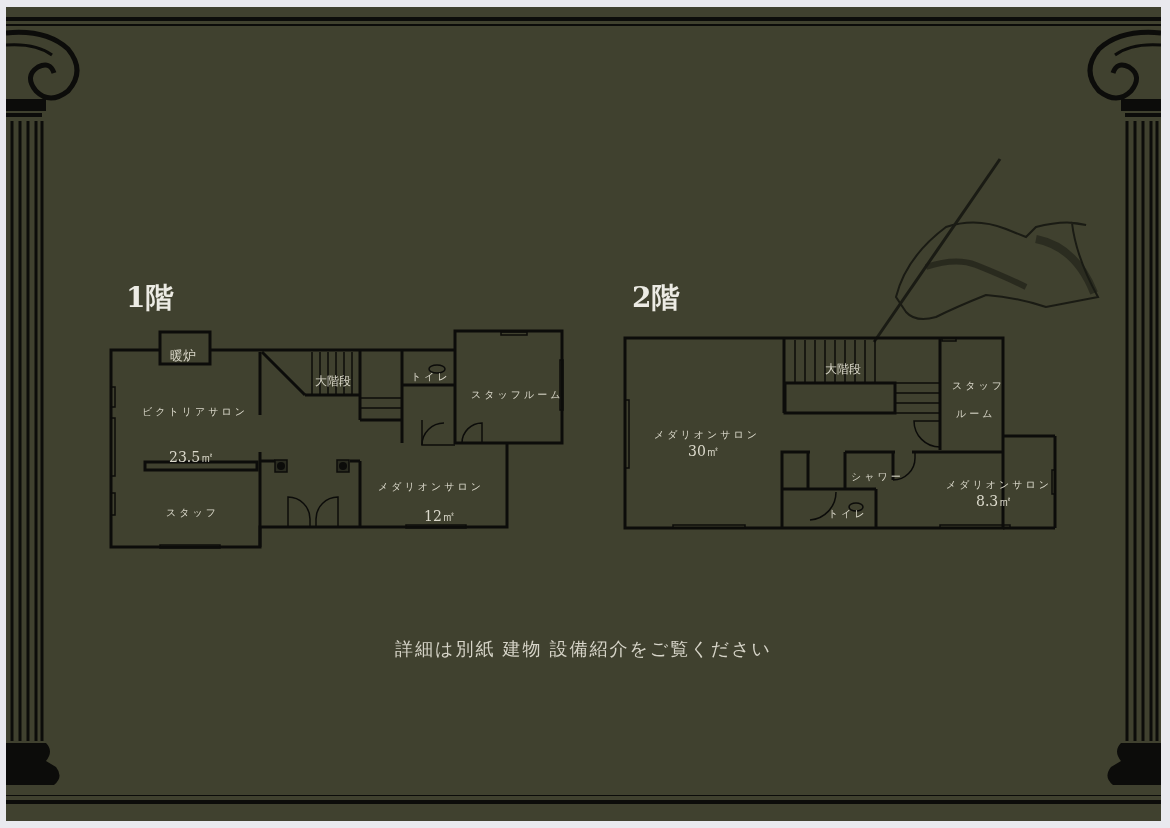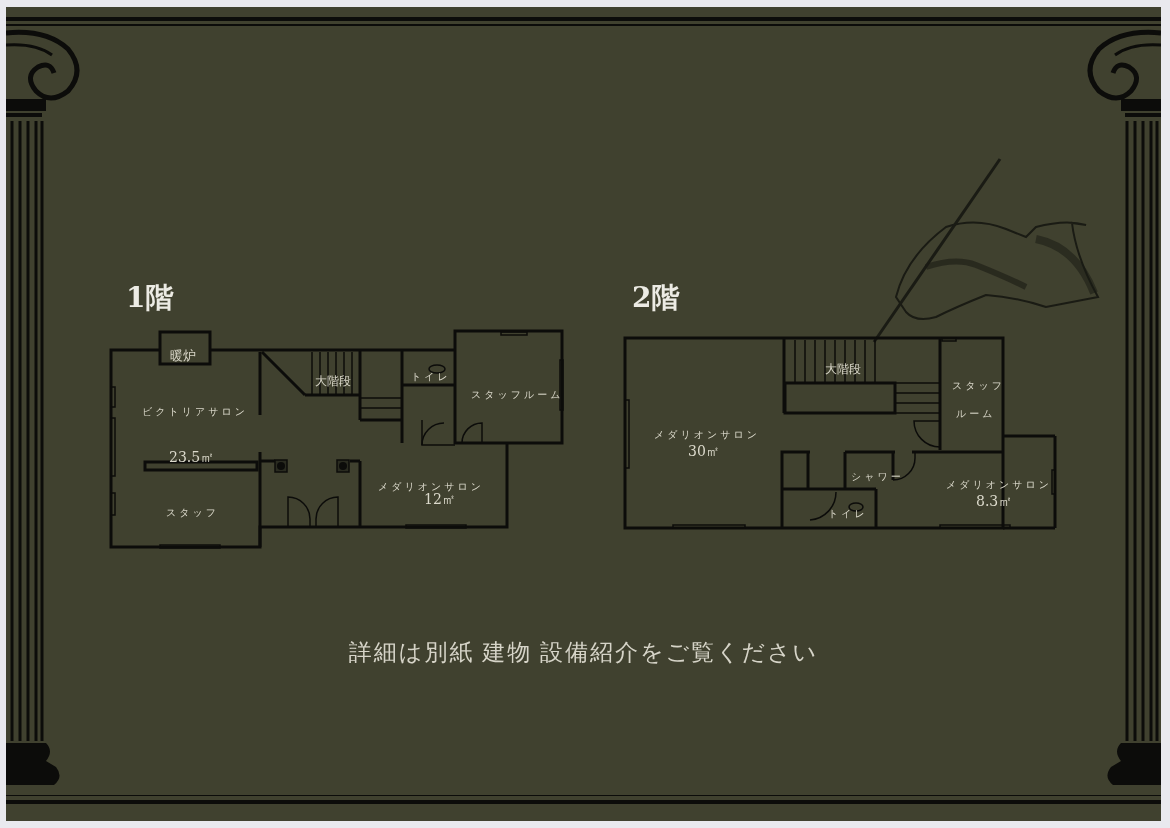--- a/index.html
+++ b/index.html
@@ -5,21 +5,21 @@
   html, body { margin:0; padding:0; }
   body { width:1170px; height:828px; background:#e9e9ee; position:relative; overflow:hidden; font-family:"DejaVu Serif", serif; }
   .page { position:absolute; left:6px; top:7px; width:1155px; height:814px; background:#40412f; overflow:hidden; }
   .rule { position:absolute; left:0; right:0; background:#0c0c0a; }
   .title { position:absolute; left:0; right:0; top:100px; text-align:center; color:#ecebe4; font-size:58px; letter-spacing:8px; font-weight:bold; font-family:"DejaVu Sans", sans-serif; }
   .floor-label { position:absolute; color:#ecebe4; font-size:28px; font-weight:bold; font-family:"DejaVu Serif", serif; }
   svg.plan { position:absolute; left:0; top:0; }
   .room-text { position:absolute; color:#d9d7c9; font-size:10px; letter-spacing:3px; text-align:center; white-space:nowrap; font-family:Liberation Mono, monospace; }
   .room-area { position:absolute; color:#dcdacc; font-size:14px; text-align:center; white-space:nowrap; font-family:"DejaVu Serif", serif; }
   .stair-text { position:absolute; color:#d9d7c9; font-size:12px; white-space:nowrap; font-family:Liberation Sans, sans-serif; }
-  .note { position:absolute; left:0; right:0; top:630px; text-align:center; color:#d6d4c8; font-size:23px; letter-spacing:2px; font-family:Liberation Serif, serif; }
+  .note { position:absolute; left:0; right:0; top:630px; text-align:center; color:#d6d4c8; font-size:18px; letter-spacing:2px; font-family:Liberation Sans, sans-serif; }
   .column { position:absolute; }
 </style>
 </head>
 <body>
 
 <div class="page">
 
   <div class="rule" style="top:10px;height:4px;"></div>
   <div class="rule" style="top:17px;height:2px;"></div>
   <div class="rule" style="top:793px;height:4px;"></div>
@@ -177,21 +177,21 @@
   </svg>
 
   <div class="stair-text" style="left:164px;top:340px;font-size:13px;">暖炉</div>
   <div class="room-text" style="left:136px;top:398px;">ビクトリアサロン</div>
   <div class="room-area" style="left:163px;top:413px;margin-top:29px;">23.5㎡</div>
   <div class="room-text" style="left:160px;top:499px;">スタッフ</div>
   <div class="stair-text" style="left:309px;top:366px;">大階段</div>
   <div class="room-text" style="left:405px;top:363px;">トイレ</div>
   <div class="room-text" style="left:465px;top:381px;">スタッフルーム</div>
   <div class="room-text" style="left:372px;top:473px;">メダリオンサロン</div>
-  <div class="room-area" style="left:418px;top:484px;">12㎡</div>
+  <div class="room-area" style="left:418px;top:501px;">12㎡</div>
 
   <div class="stair-text" style="left:819px;top:354px;">大階段</div>
   <div class="room-text" style="left:648px;top:421px;">メダリオンサロン</div>
   <div class="room-area" style="left:682px;top:436px;">30㎡</div>
   <div class="room-text" style="left:946px;top:372px;">スタッフ</div>
   <div class="room-text" style="left:950px;top:400px;">ルーム</div>
   <div class="room-text" style="left:845px;top:463px;">シャワー</div>
   <div class="room-text" style="left:822px;top:500px;">トイレ</div>
   <div class="room-text" style="left:940px;top:471px;">メダリオンサロン</div>
   <div class="room-area" style="left:970px;top:486px;">8.3㎡</div>

